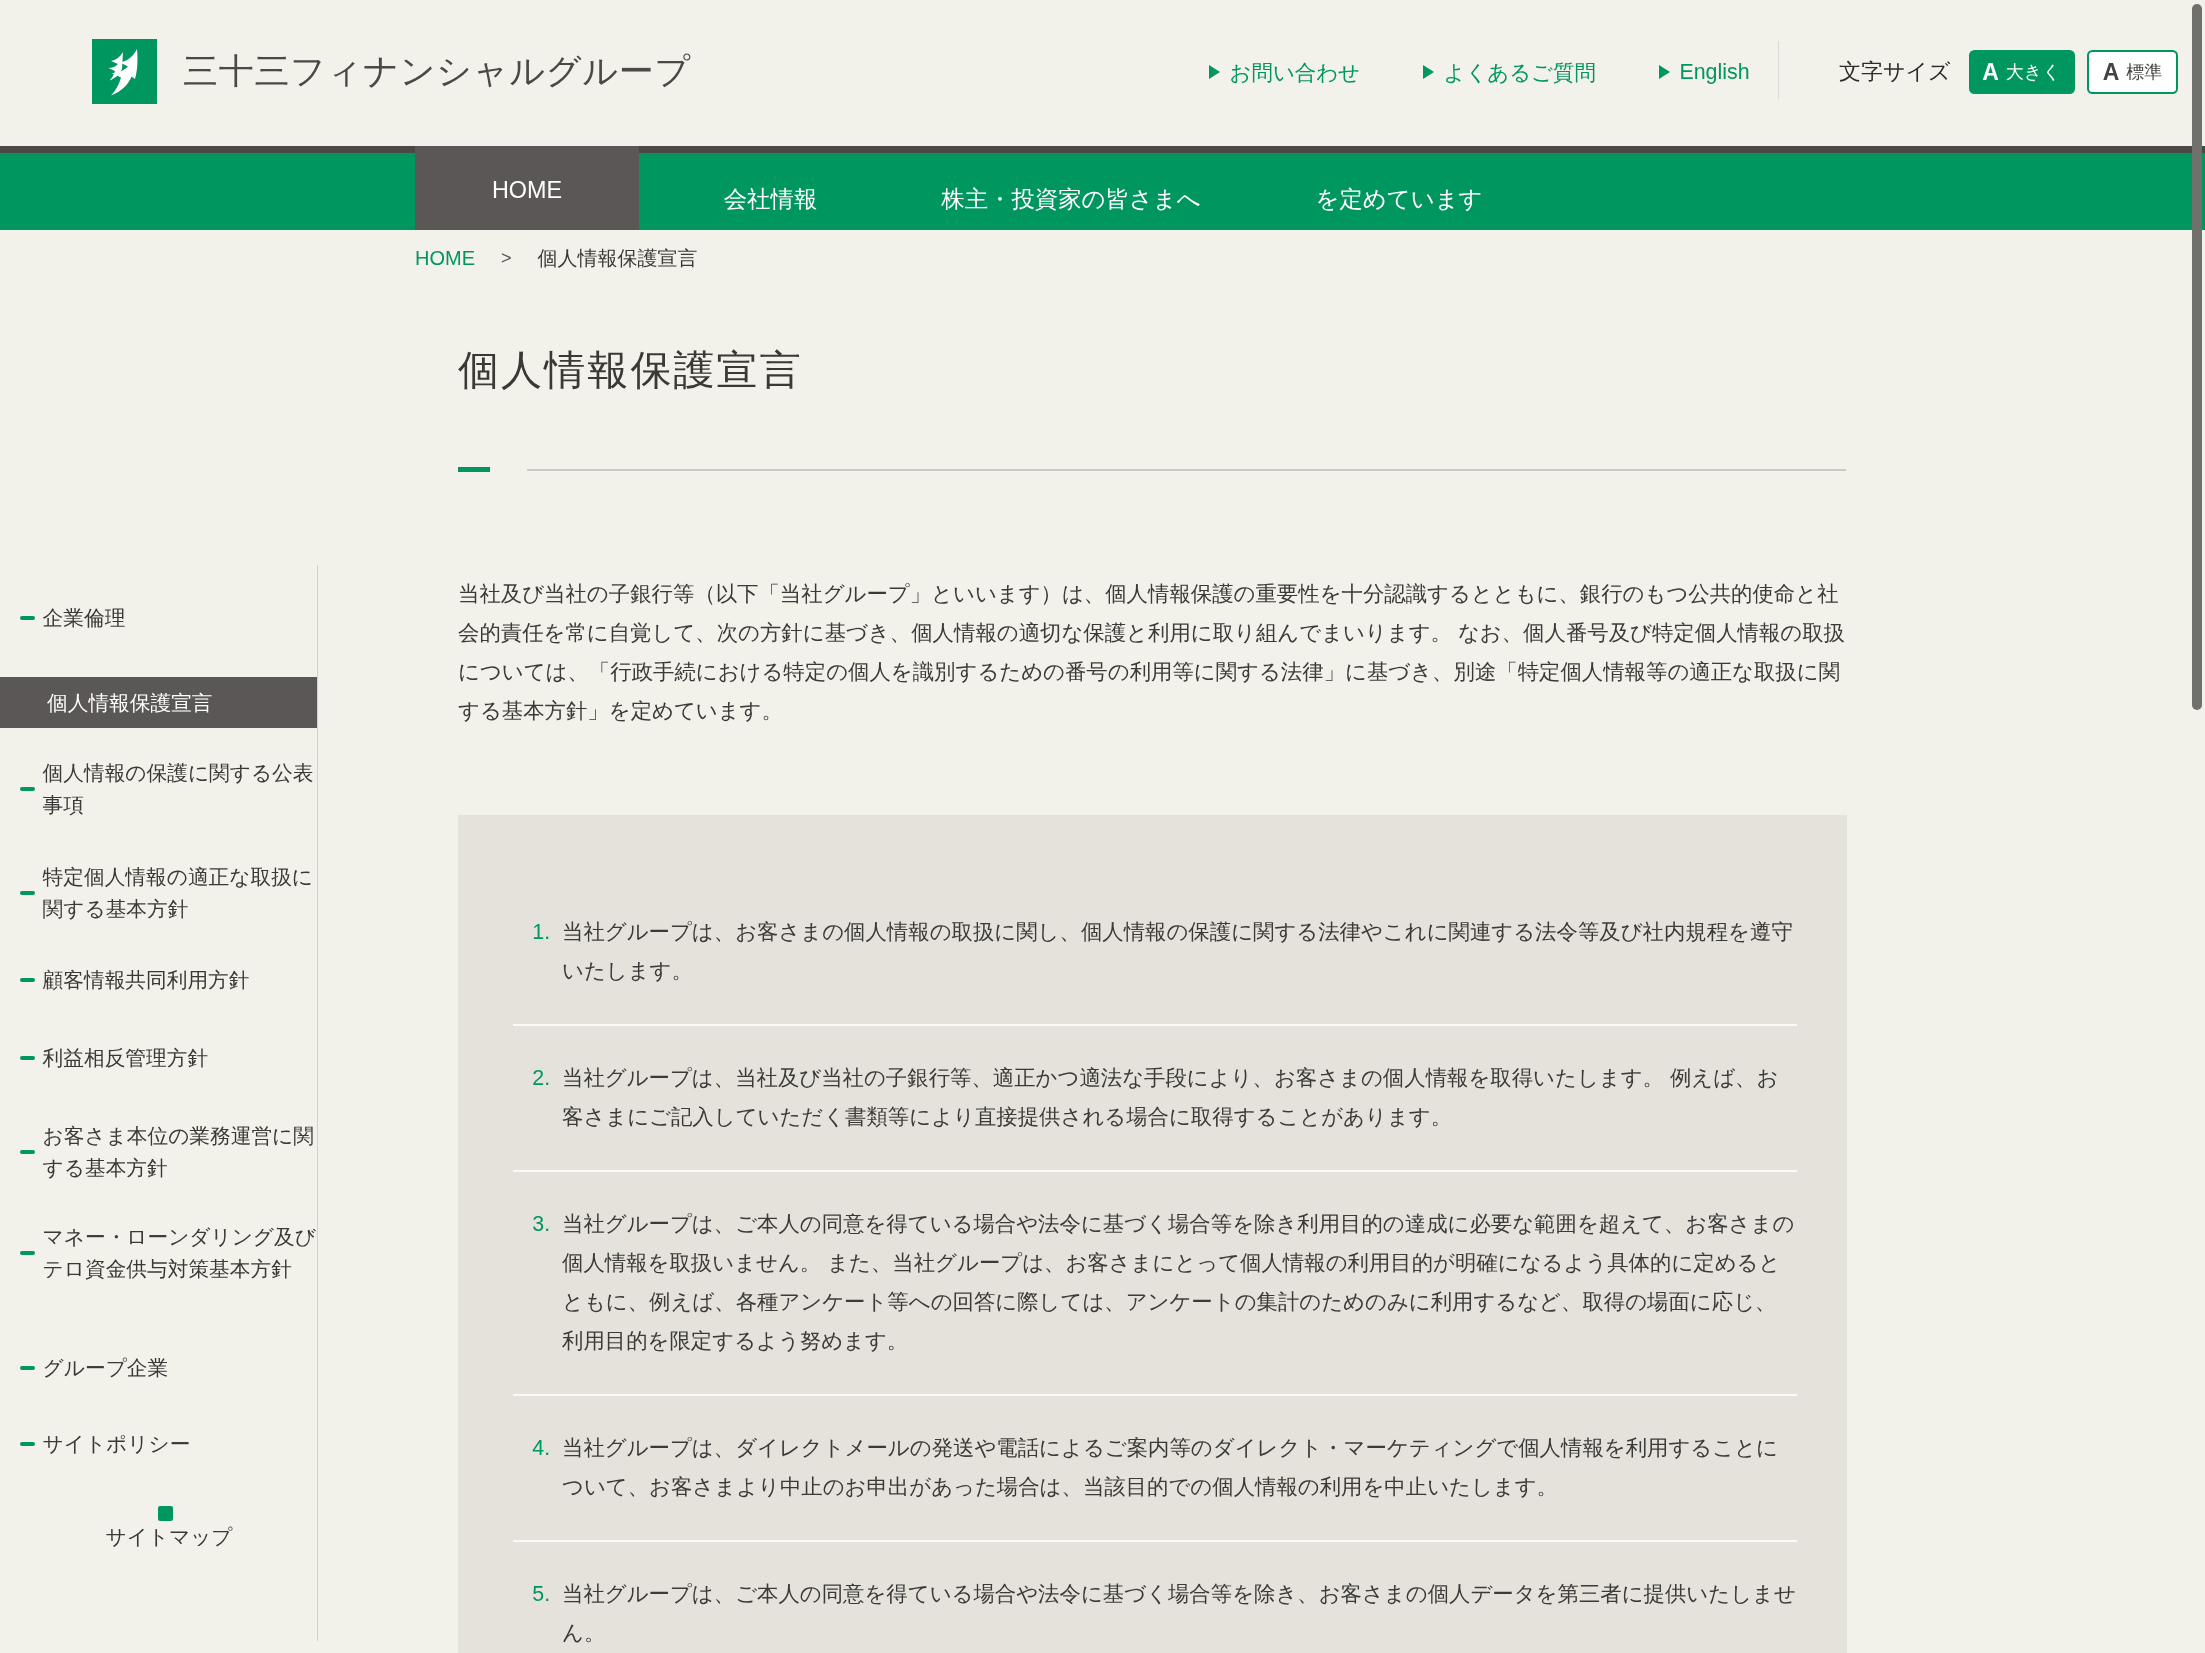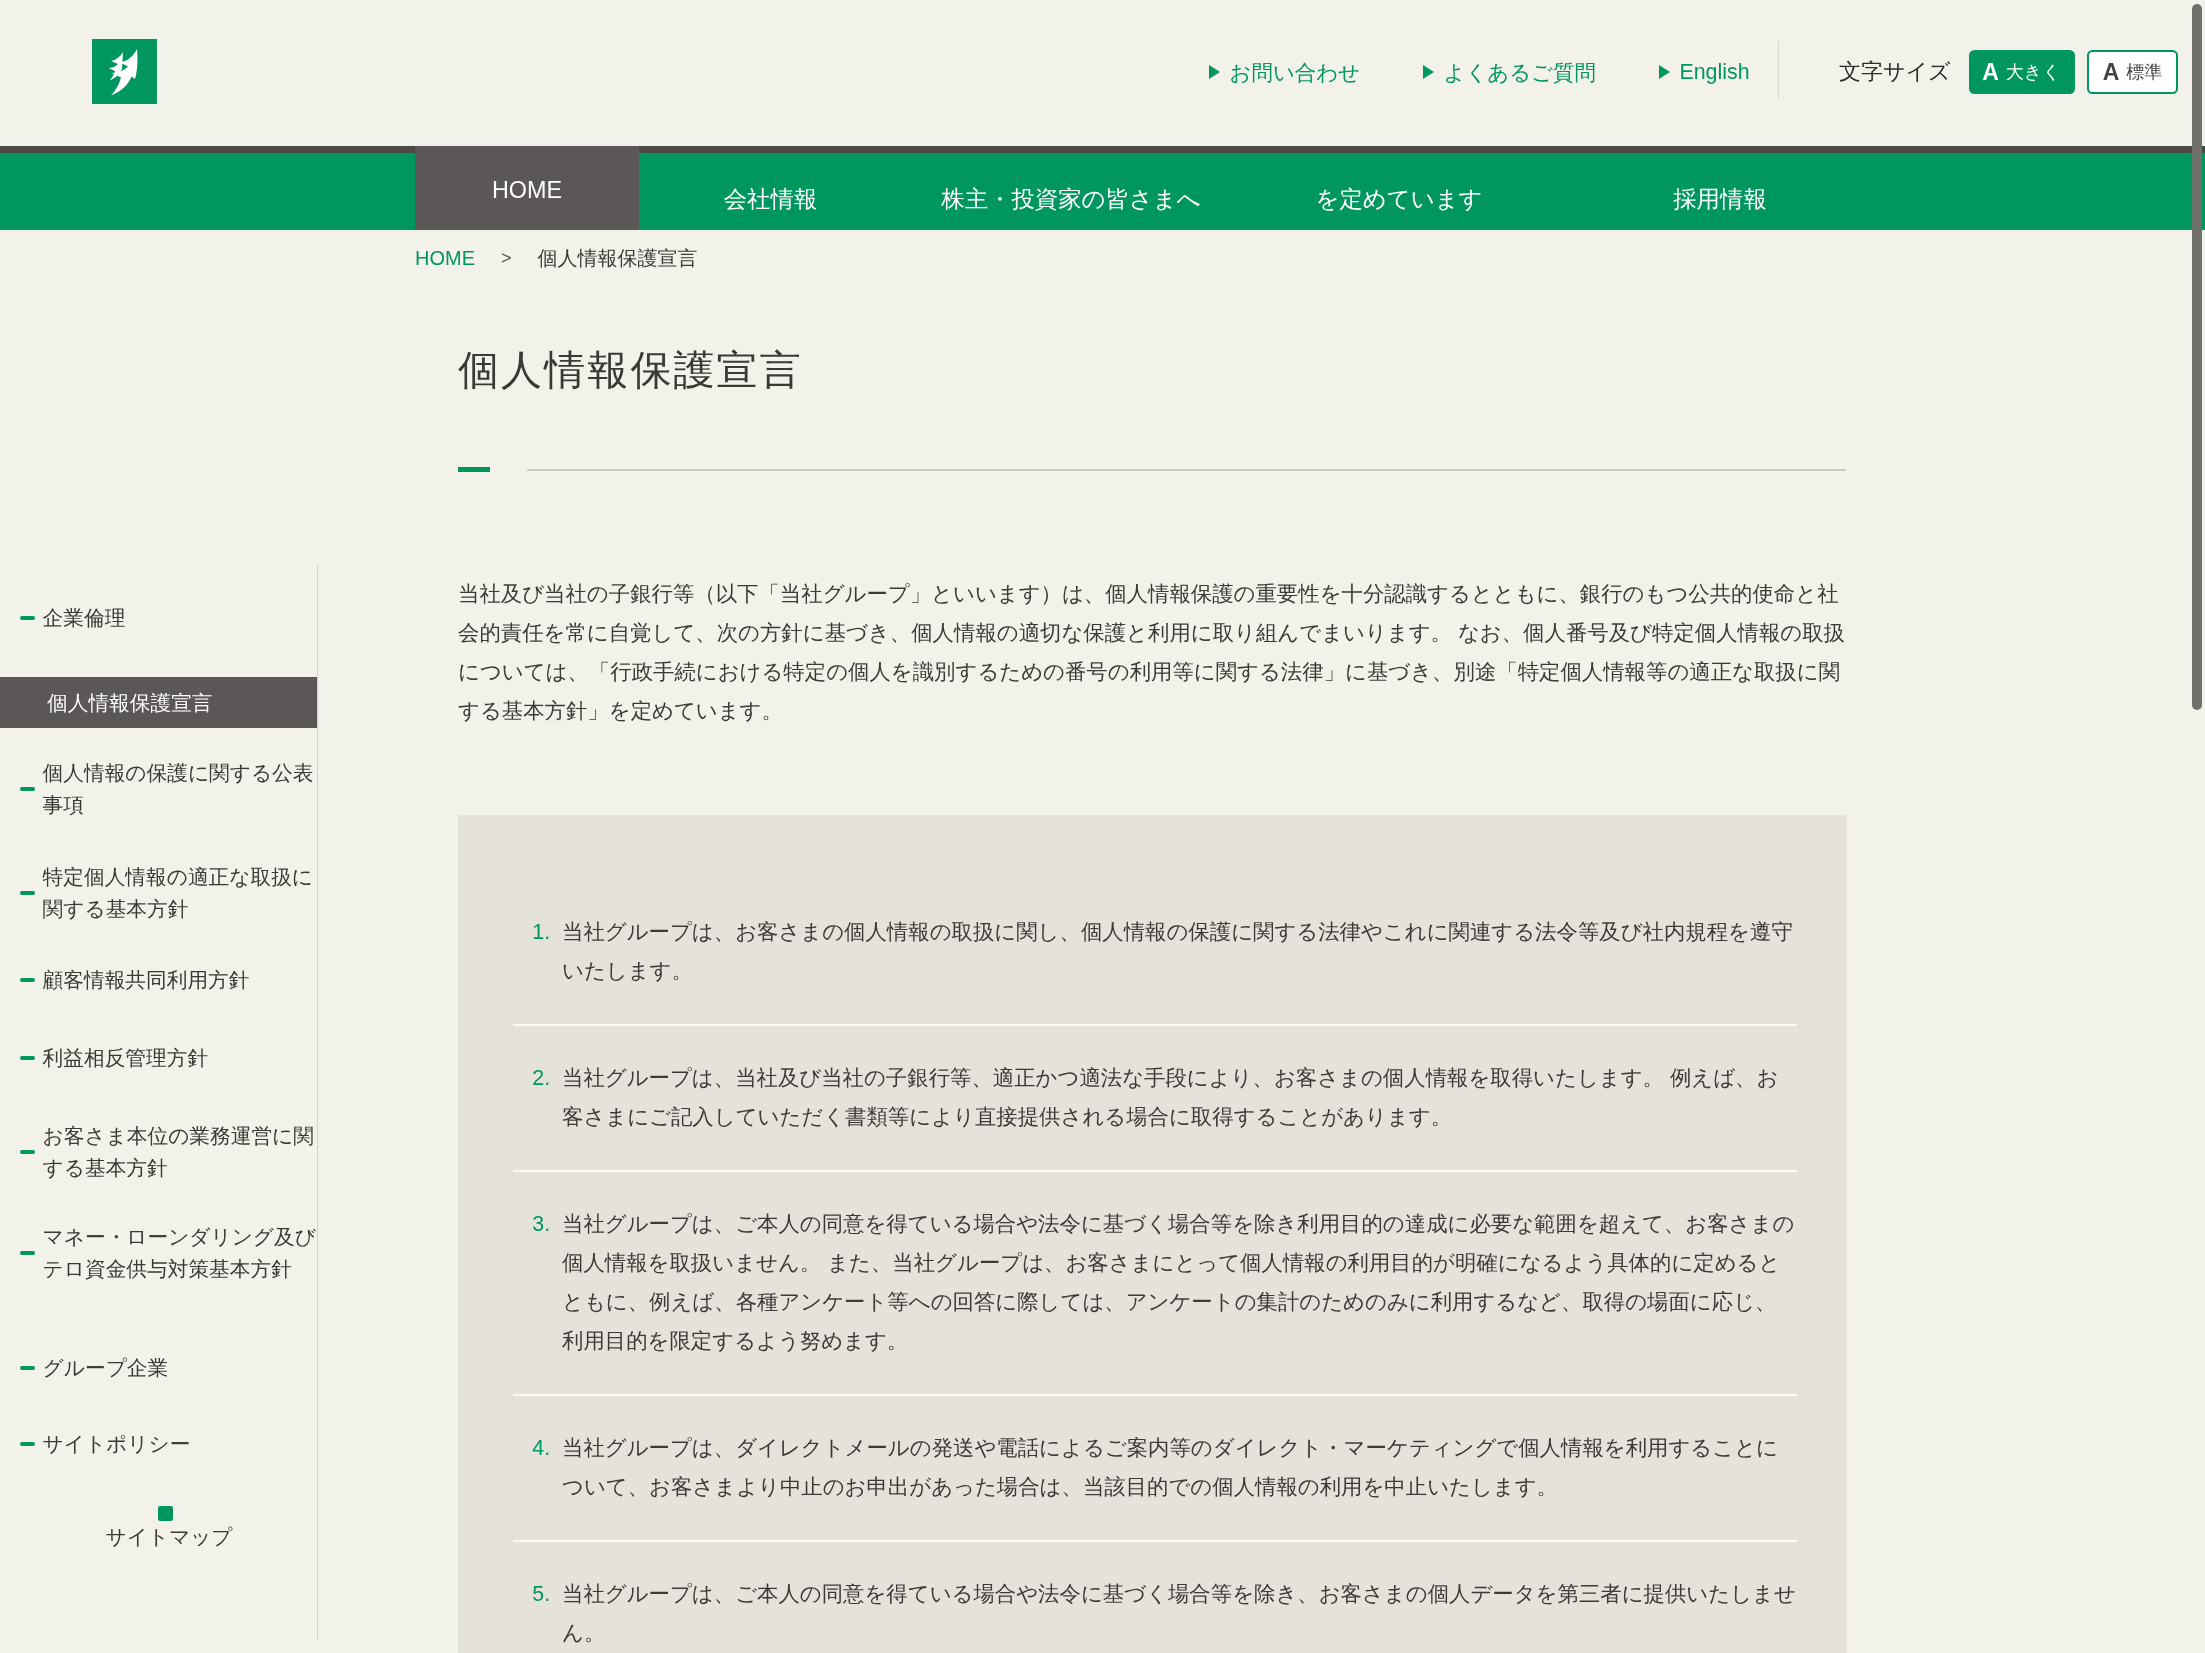--- a/index.html
+++ b/index.html
@@ -93,20 +93,21 @@
 
 <div class="header">
 
   <div class="logo">
     <div class="logo-mark">
       <svg viewBox="0 0 100 100" aria-hidden="true">
         <path fill="#ffffff" d="M74 4 C66 20 54 28 40 31 L56 39 C44 50 33 53 23 52 L42 61 C38 76 31 87 22 97 C43 89 57 75 63 59 L70 64 C75 47 76 26 74 4 Z"></path>
         <path fill="#ffffff" d="M46 10 C40 20 32 26 22 28 L36 34 C30 40 24 42 17 42 L30 48 C28 56 24 62 19 67 C32 62 40 54 44 44 Z"></path>
       </svg>
     </div>
+    <span class="logo-text">三十三フィナンシャルグループ</span>
   </div>
 
   <div class="util">
     <div class="util-link">
       <span class="tri"></span>
       <span class="lbl">お問い合わせ</span>
     </div>
     <div class="util-link">
       <span class="tri"></span>
       <span class="lbl">よくあるご質問</span>
@@ -136,23 +137,20 @@
   <div class="nav-strip"></div>
   <div class="nav-cell nc1">
     <span>会社情報</span>
   </div>
   <div class="nav-cell nc2">
     <span>株主・投資家の皆さまへ</span>
   </div>
   <div class="nav-cell nc3">
     <span>を定めています</span>
   </div>
-  <div class="nav-cell nc4">
-    <span>採用情報</span>
-  </div>
   <div class="nav-home">
     <span>HOME</span>
   </div>
 </div>
 
 <div class="breadcrumb">
   <span class="bc-home">HOME</span>
   <span class="bc-sep">&gt;</span>
   <span class="bc-cur">個人情報保護宣言</span>
 </div>

